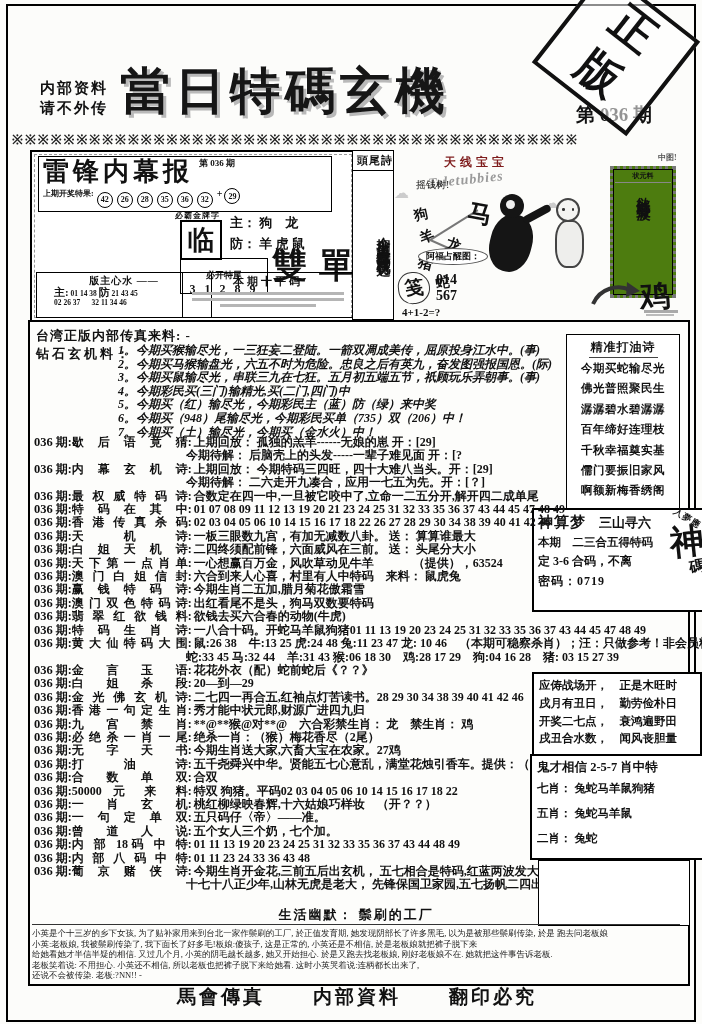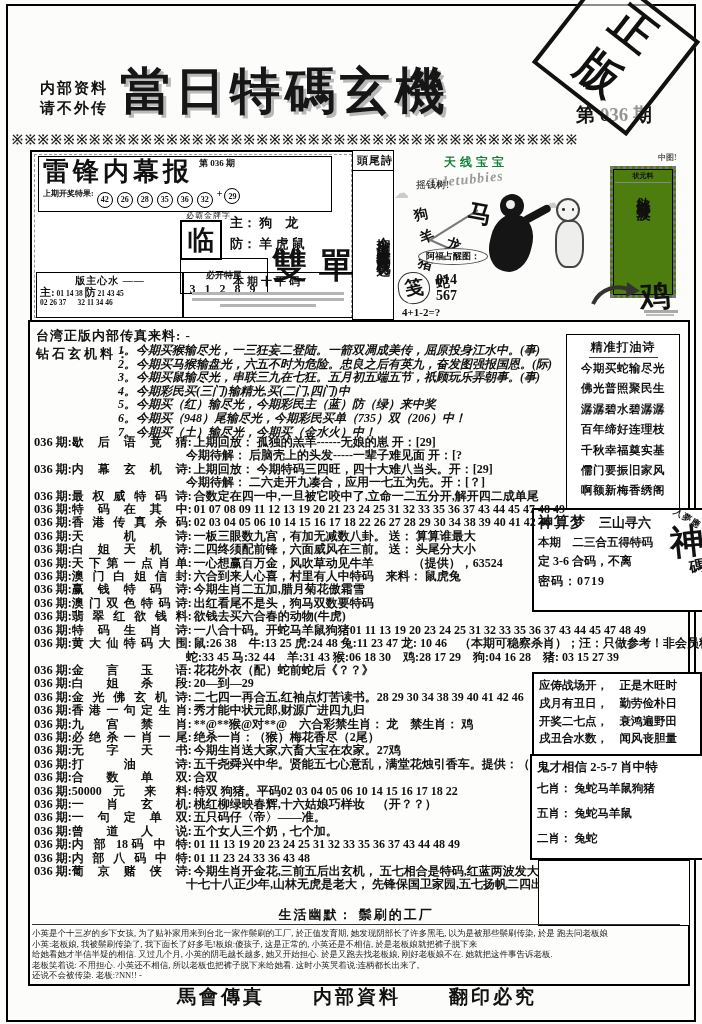--- a/index.html
+++ b/index.html
@@ -22,44 +22,44 @@
   .leifeng{left:30px;top:150px;width:322px;height:168px;border:2px solid #000;outline:1px dashed #999;outline-offset:-5px;background:#fff;}
   .lfhead{position:absolute;left:6px;top:4px;width:284px;height:52px;border:1px solid #000;padding:1px 4px;}
   .lfrow1{display:flex;align-items:flex-start;}
   .lftitle{font-size:26px;font-weight:bold;letter-spacing:4px;line-height:28px;white-space:nowrap;}
   .lfissue{font-size:9px;font-weight:bold;line-height:10px;margin-left:6px;text-align:center;}
   .lfdraw{display:flex;align-items:flex-start;margin-top:2px;}
   .lfdrawlbl{font-size:8px;font-weight:bold;margin-right:3px;white-space:nowrap;}
   .circ{display:inline-flex;width:14px;height:14px;border:1px solid #000;border-radius:50%;
         font-size:8px;font-weight:bold;align-items:center;justify-content:center;margin-right:4px;flex:none;}
   .plus{font-size:10px;font-weight:bold;margin:0 2px 0 0;}
-  .goldlbl{left:154px;top:58px;font-size:8px;font-weight:normal;letter-spacing:1px;}
+  .goldlbl{left:143px;top:58px;font-size:8px;font-weight:bold;letter-spacing:1px;}
   .goldbox{left:148px;top:68px;width:38px;height:36px;border:2px solid #000;display:flex;align-items:center;justify-content:center;}
   .goldbox span{font-size:27px;font-weight:bold;}
   .zhufang{left:198px;top:60px;font-size:13px;font-weight:bold;line-height:21px;white-space:nowrap;}
   .tailbox{left:148px;top:106px;width:86px;height:34px;border:1px solid #000;text-align:center;line-height:1;}
   .tailbox .l1{font-size:9px;font-weight:bold;margin-top:12px;}
   .tailbox .l2{font-size:12px;font-weight:bold;letter-spacing:3px;margin-top:3px;}
   .shuangdan{left:240px;top:90px;font-size:35px;font-weight:bold;letter-spacing:12px;white-space:nowrap;}
-  .xinshui{left:4px;top:120px;width:140px;height:42px;border:1px solid #000;padding:1px 3px;}
+  .xinshui{left:4px;top:120px;width:140px;height:42px;border:1px solid #000;padding:1px 17px;}
   .xstitle{font-size:10px;font-weight:bold;text-align:center;letter-spacing:1px;}
   .xsrow{font-size:7.5px;font-weight:bold;white-space:nowrap;line-height:9px;}
   .xsrow .big{font-size:11px;}
   .pingbox{left:150px;top:120px;width:164px;height:42px;border:1px solid #000;padding:1px 3px;text-align:center;}
   .pingbox .t{font-size:11px;font-weight:bold;letter-spacing:3px;}
   .bar{height:3px;background:#b5b5b5;margin:3px 6px 0 6px;}
   .bar.short{margin:3px 34px 0 34px;height:2.5px;}
   
   .couplet{left:352px;top:150px;width:40px;height:168px;border:1.5px solid #000;background:#fff;}
   .cptitle{font-size:11px;font-weight:bold;text-align:right;border-bottom:1px solid #000;padding:2px 0;letter-spacing:1px;}
   .cpbody{writing-mode:vertical-rl;text-orientation:upright;height:138px;width:100%;display:flex;justify-content:center;}
   .cpline{font-size:14px;font-weight:bold;line-height:19px;letter-spacing:2px;}
   
   .pic{left:392px;top:150px;width:196px;height:168px;overflow:hidden;}
-  .faint{left:52px;top:4px;font-size:12px;font-weight:bold;letter-spacing:4px;color:#15803d;}
+  .faint{left:52px;top:4px;font-size:12px;font-weight:bold;letter-spacing:4px;color:#7f1d1d;}
   .arc{left:36px;top:22px;font-size:14px;font-weight:bold;font-style:italic;color:#9a9a9a;
        letter-spacing:1px;transform:rotate(-6deg);}
   .tree{left:24px;top:28px;font-size:10px;font-weight:normal;text-align:center;}
   .cloud{color:#cccccc;font-size:15px;}
   .zscatter span{position:absolute;font-weight:bold;}
   .zscatter span:nth-of-type(1){left:22px;top:56px;font-size:14px;transform:rotate(-12deg);}
   .zscatter span:nth-of-type(2){left:26px;top:104px;font-size:15px;transform:rotate(14deg);}
   .zscatter span:nth-of-type(3){left:76px;top:48px;font-size:24px;transform:rotate(10deg);}
   .zscatter span:nth-of-type(4){left:28px;top:78px;font-size:14px;transform:rotate(-22deg);}
   .zscatter span:nth-of-type(5){left:54px;top:86px;font-size:15px;transform:rotate(18deg);}

